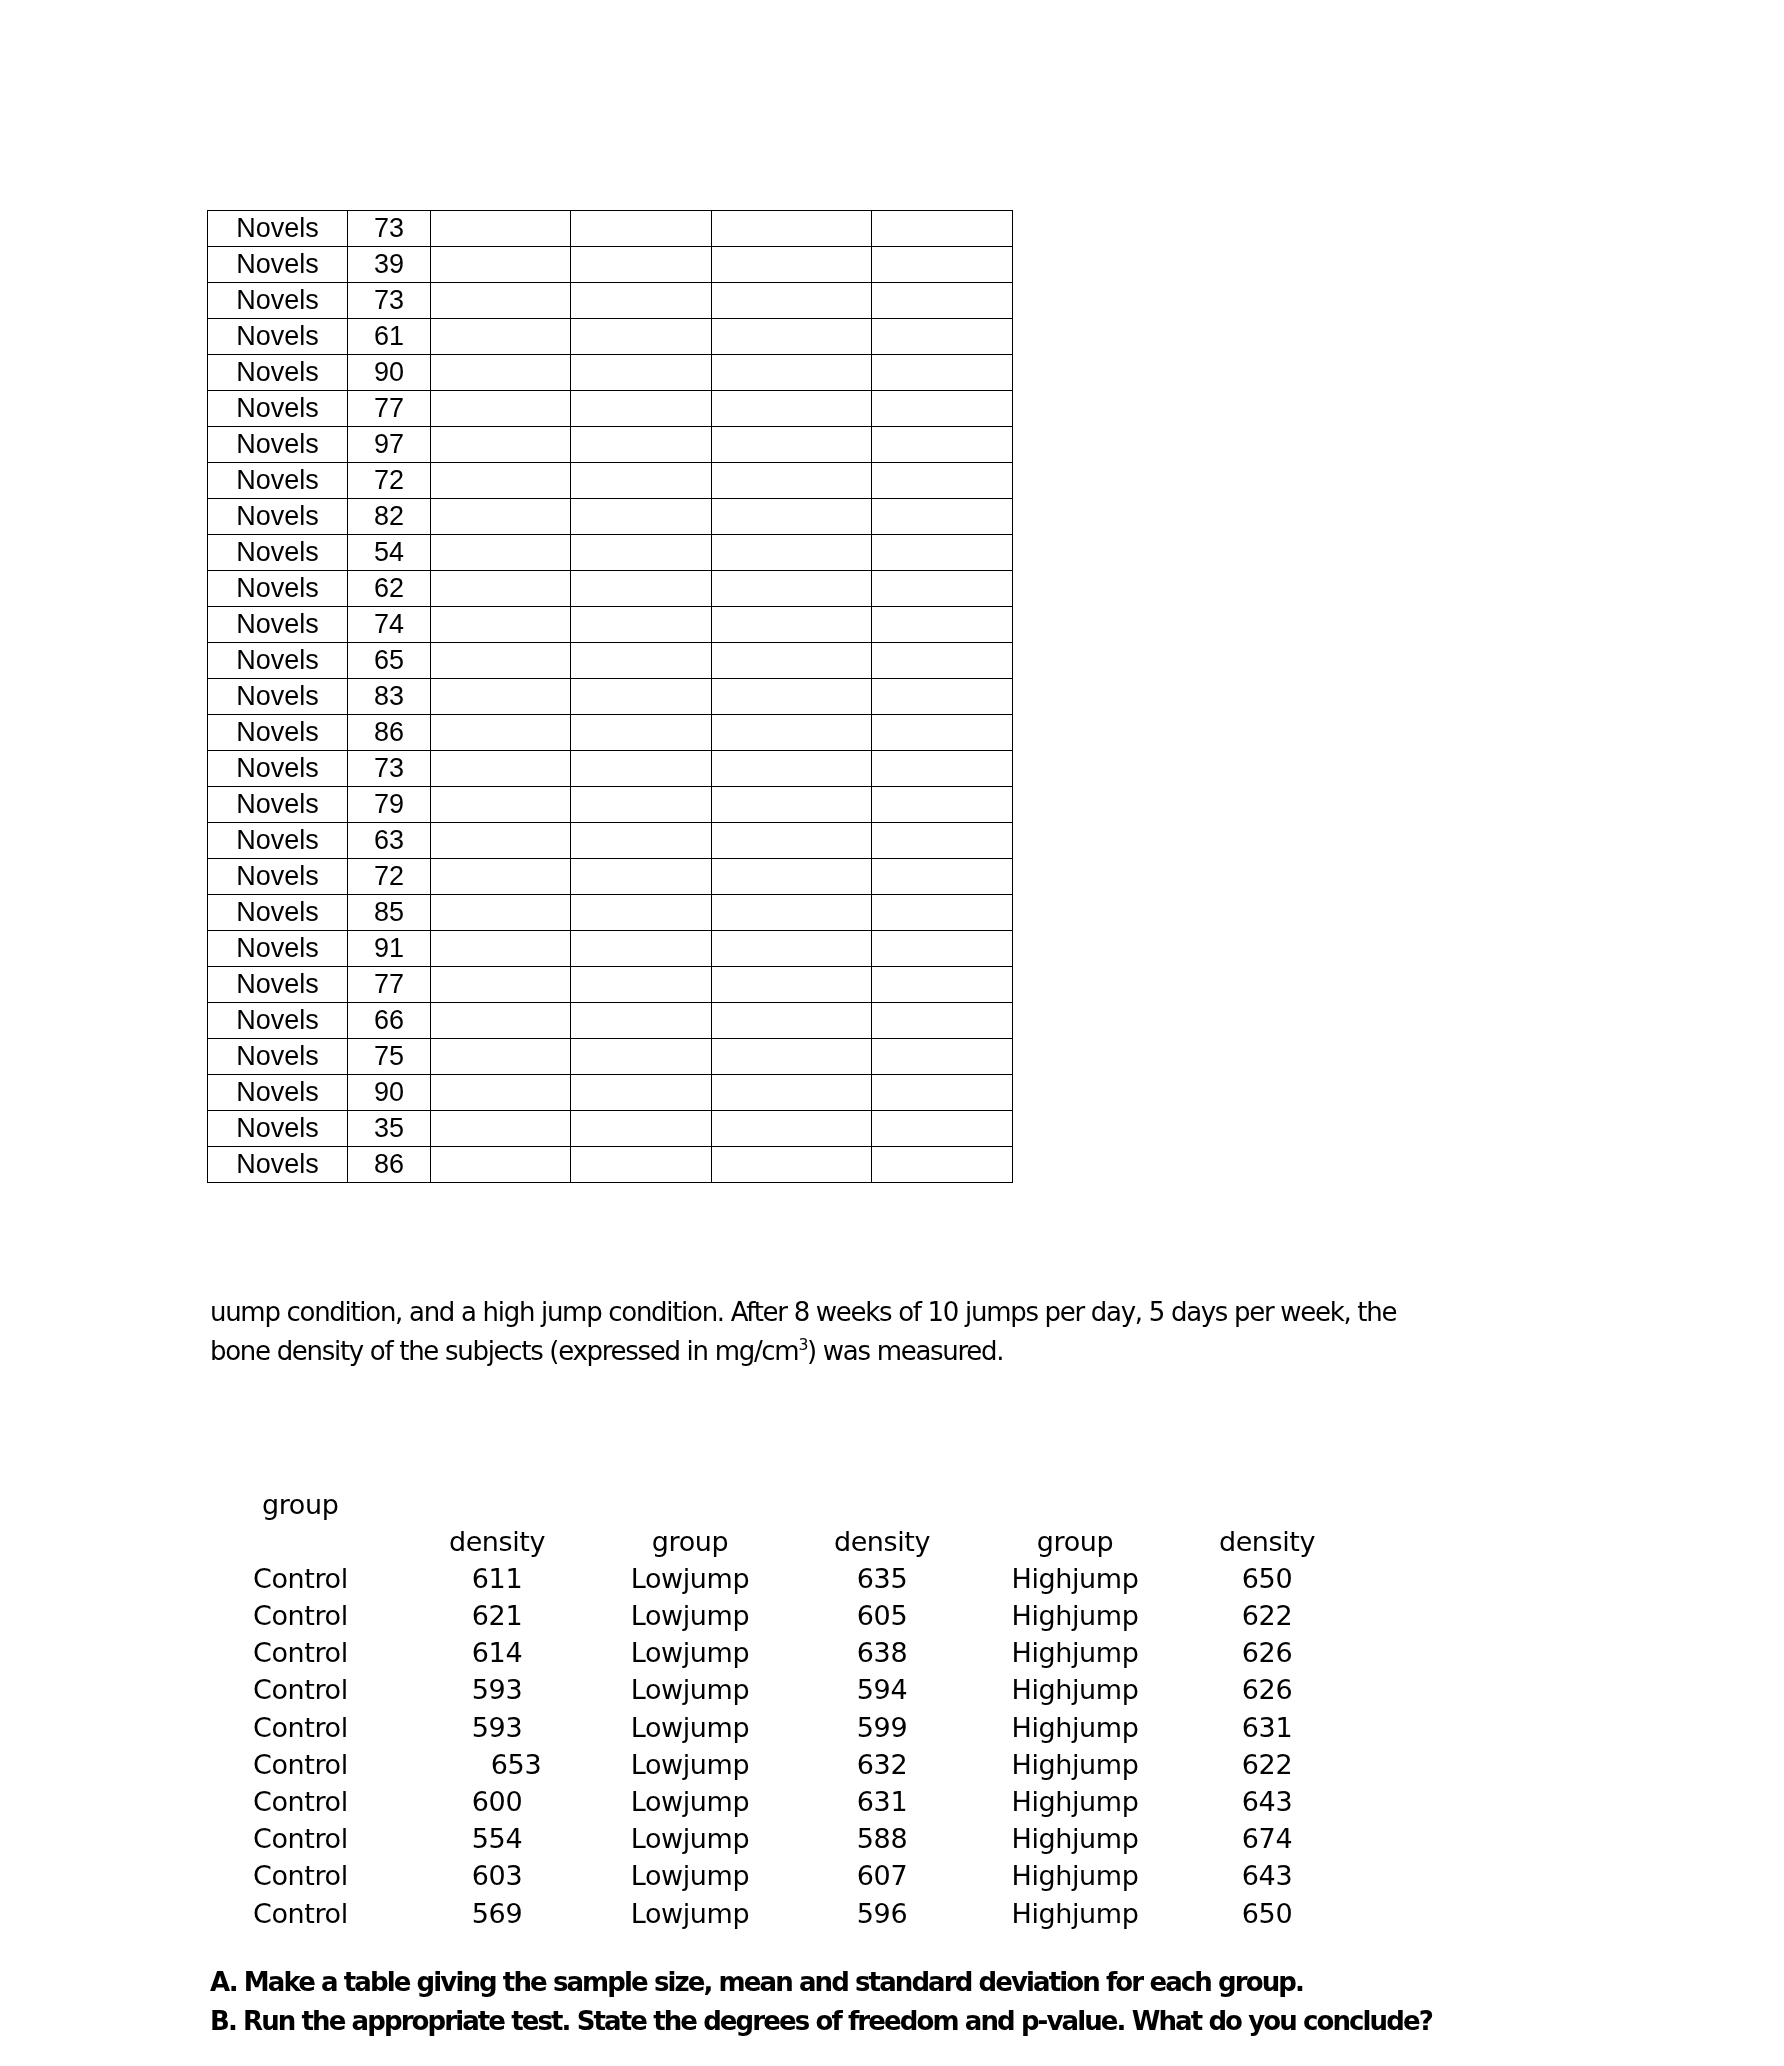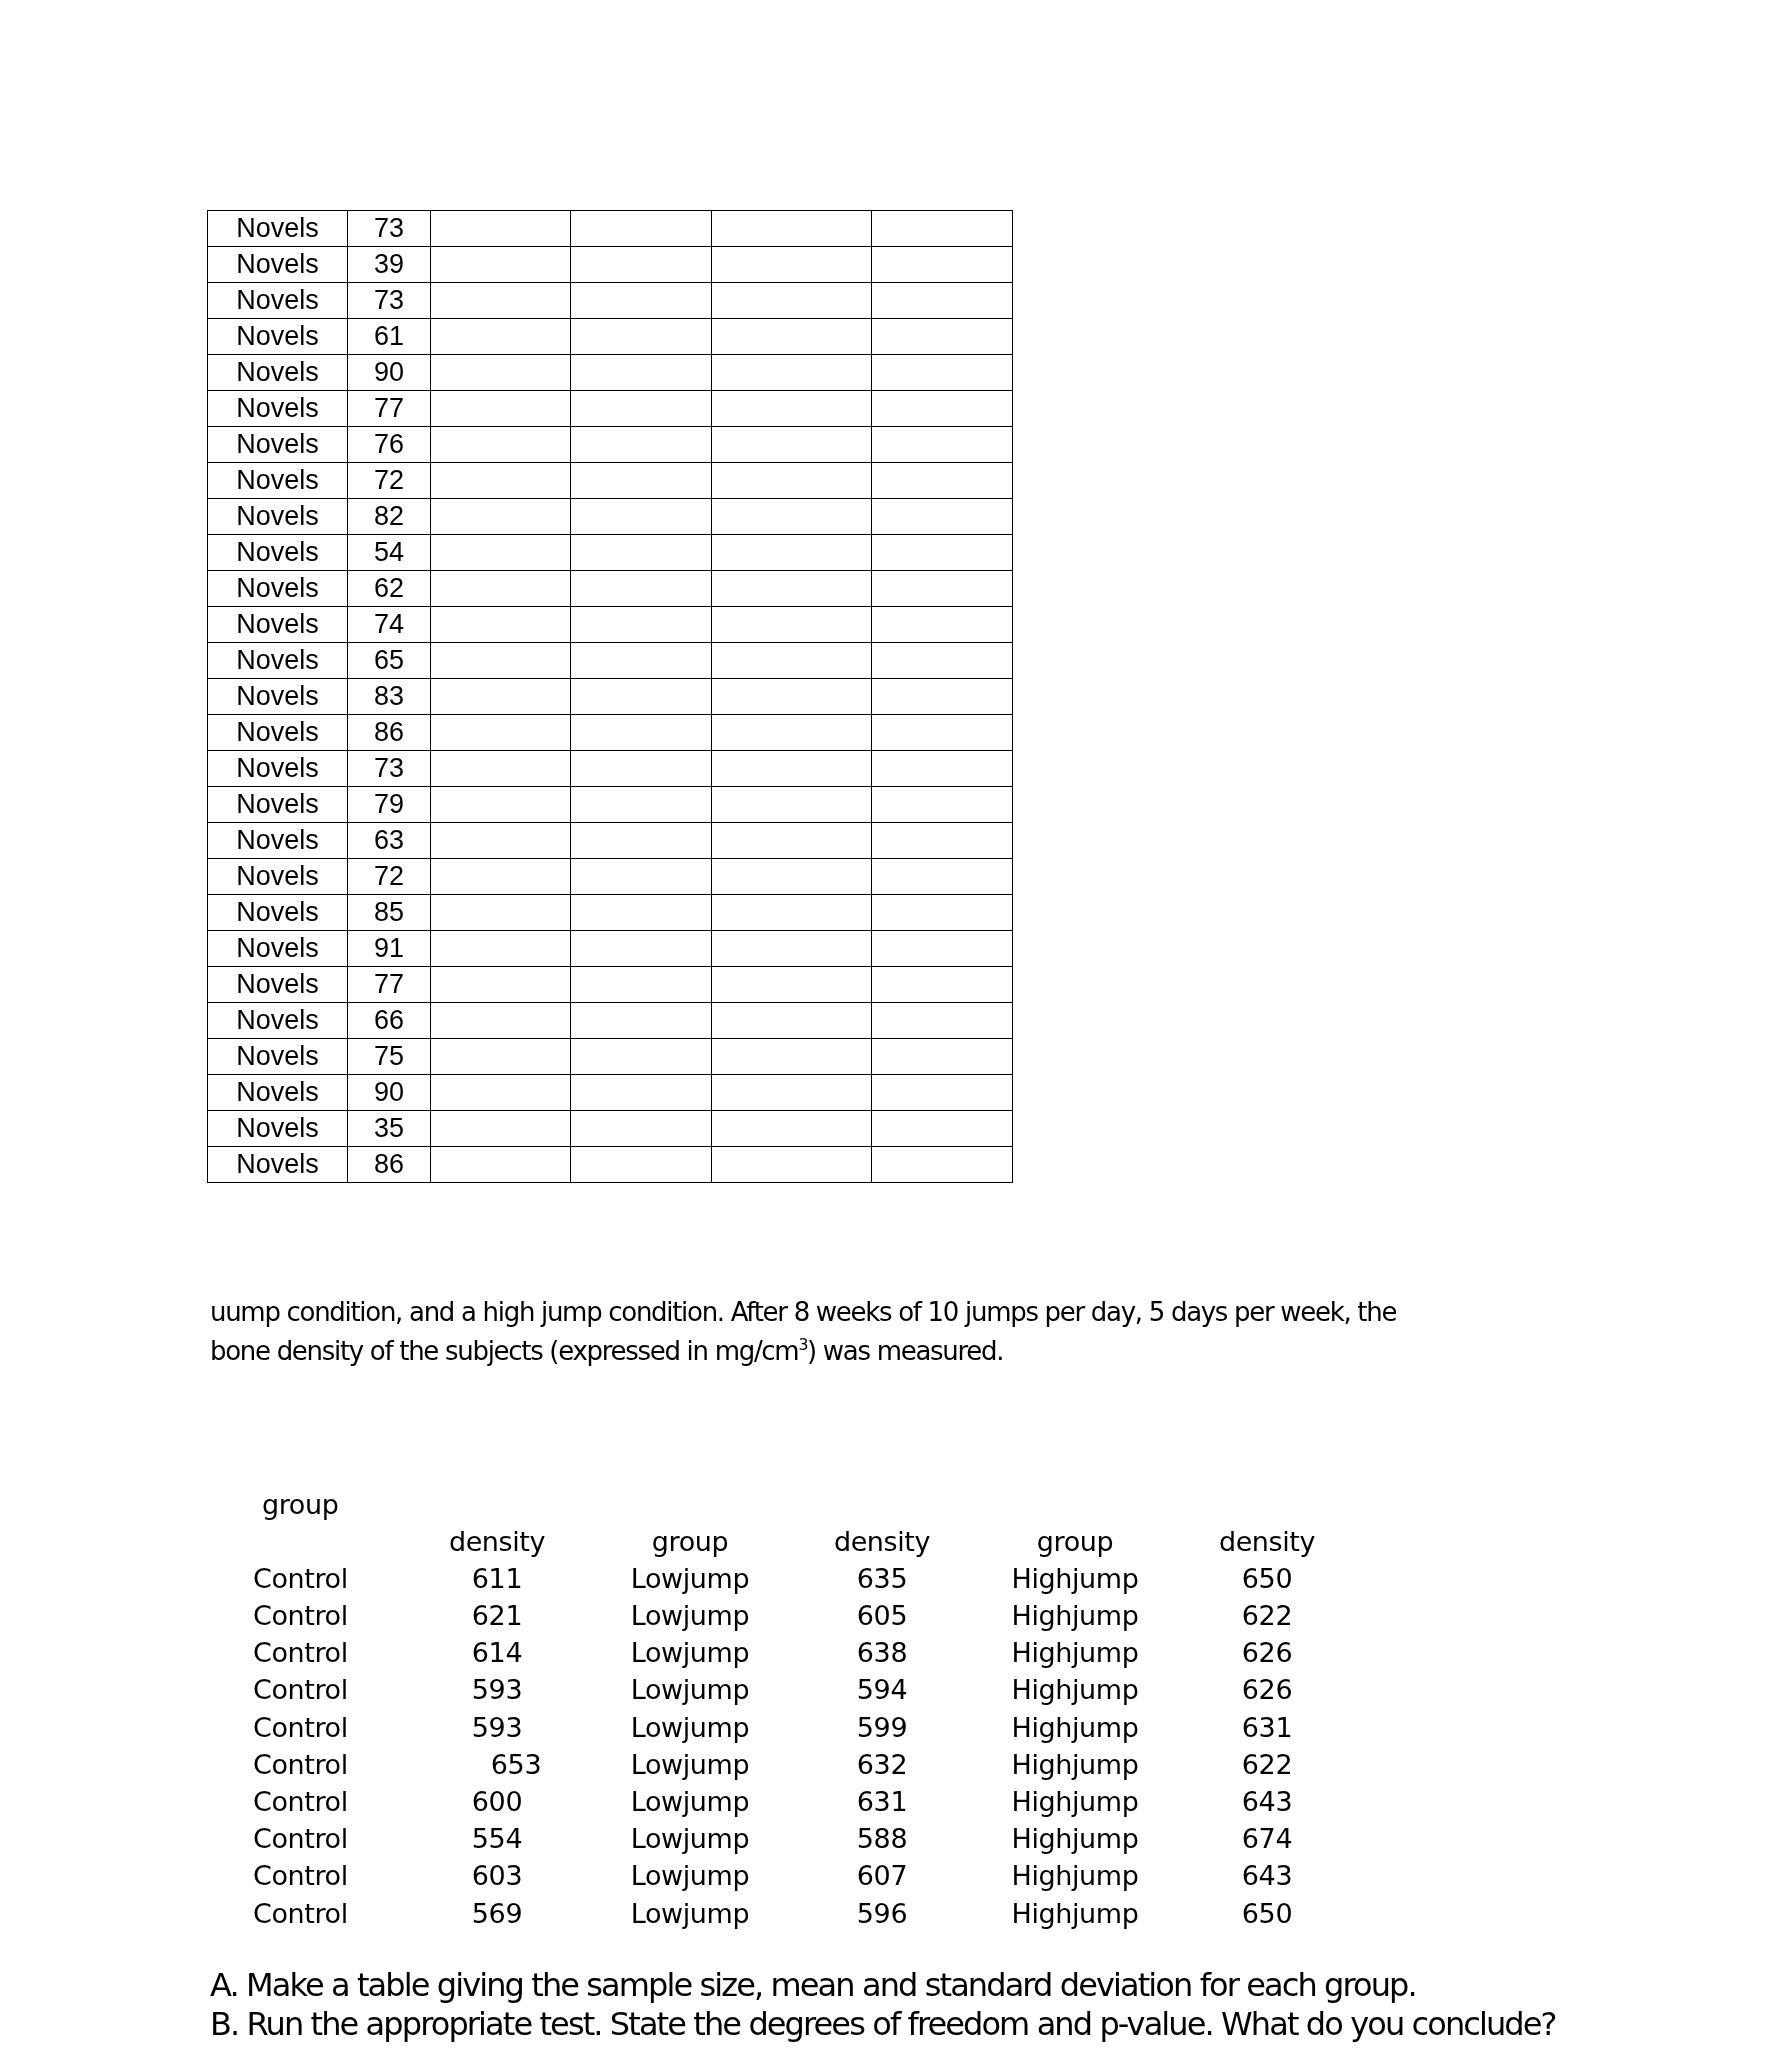--- a/index.html
+++ b/index.html
@@ -63,22 +63,22 @@
       line-height: 1;
     }
     .left { text-align: left; }
     .center { transform: translateX(-50%); text-align: center; }
 
     
     .question {
       position: absolute;
       left: 210px;
       font-family: "DejaVu Sans", sans-serif;
-      font-weight: normal;
-      font-size: 32px;
+      font-weight: bold;
+      font-size: 26px;
       letter-spacing: -1.9px;
       white-space: nowrap;
       line-height: 1;
     }
     #question-a { top: 1969px; }
     #question-b { top: 2008px; }
   </style>
 </head>
 <body>
 
@@ -135,21 +135,21 @@
       <tr>
         <td>Novels</td>
         <td>77</td>
         <td></td>
         <td></td>
         <td></td>
         <td></td>
       </tr>
       <tr>
         <td>Novels</td>
-        <td>76</td>
+        <td>97</td>
         <td></td>
         <td></td>
         <td></td>
         <td></td>
       </tr>
       <tr>
         <td>Novels</td>
         <td>72</td>
         <td></td>
         <td></td>

